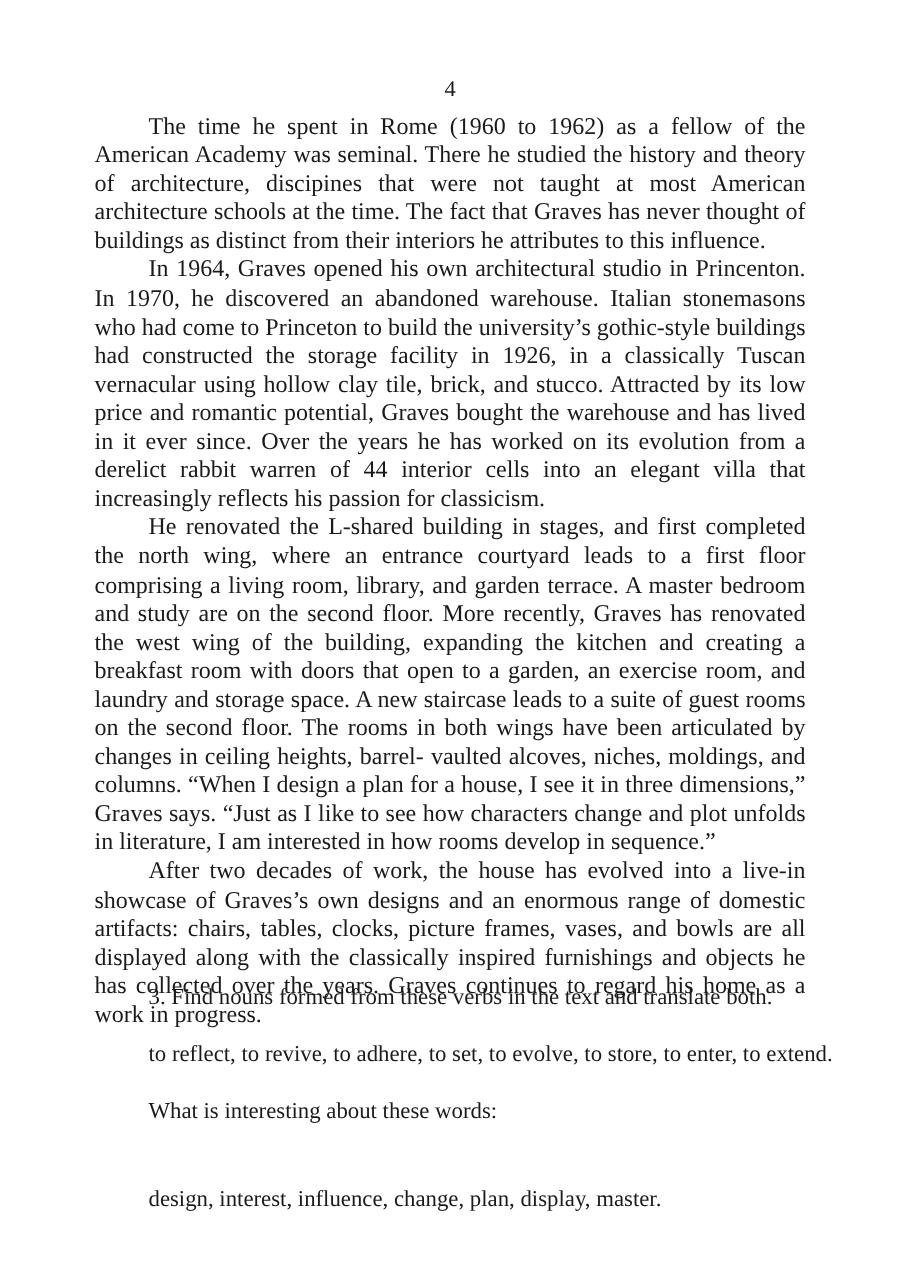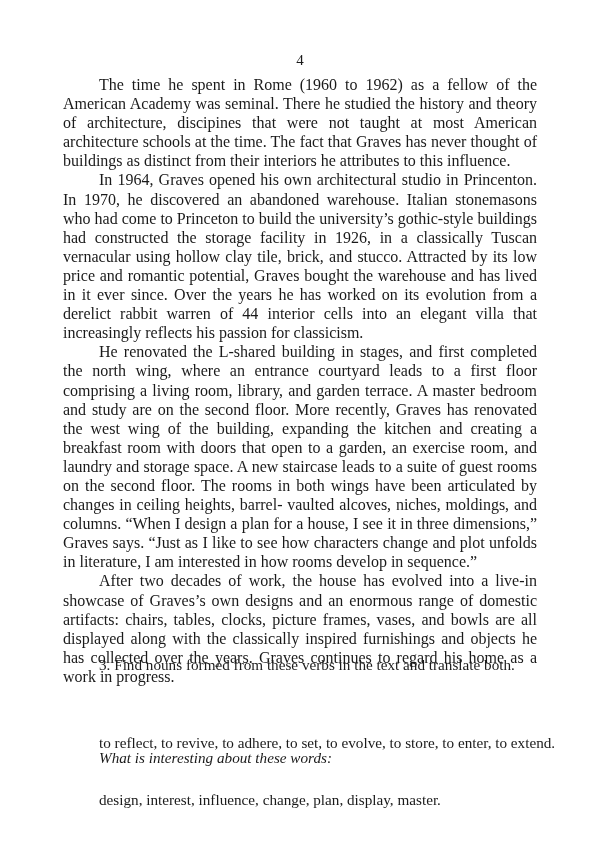--- a/index.html
+++ b/index.html
@@ -44,25 +44,23 @@
       width: 460px;
       font-size: 15.2px;
       line-height: 19.1px;
     }
     .exercise-title {
       top: 655px;
       font-weight: normal;
     }
     .exercise-verbs {
       top: 693px;
-      margin-top: 40px;
     }
     .exercise-question {
-      top: 748px;
-      font-style: italic;
+      top: 731px;
     }
     .exercise-words {
       top: 750px;
       margin-top: 40px;
     }
   </style>
 </head>
 <body>
 
 <div class="page-number">4</div>

